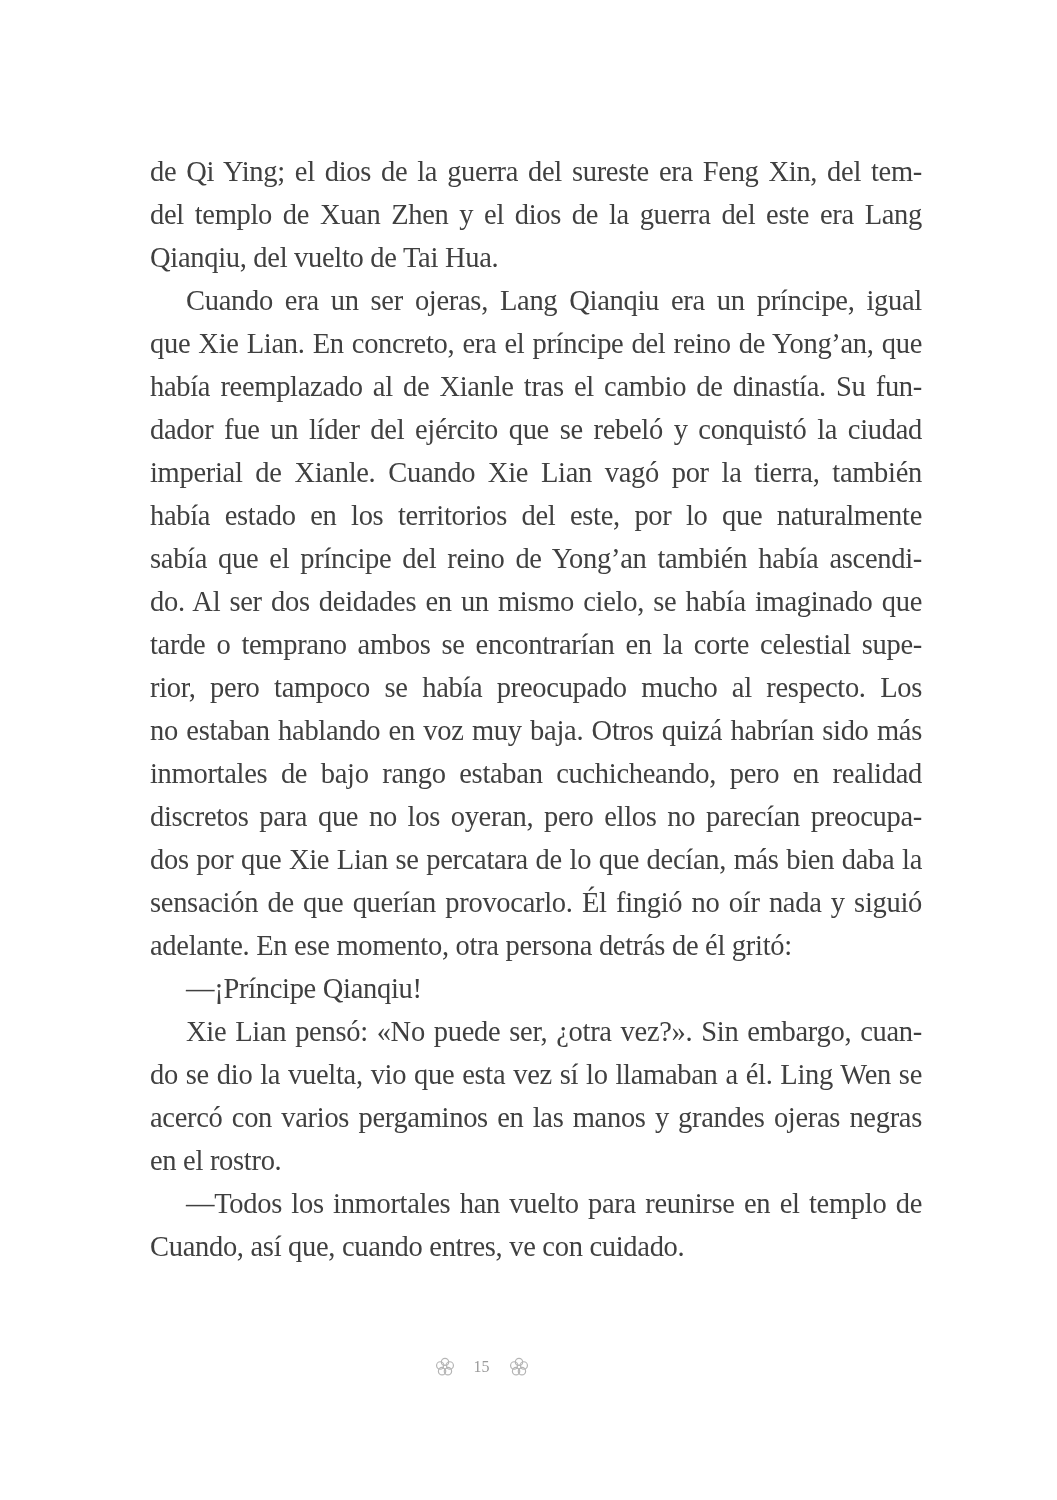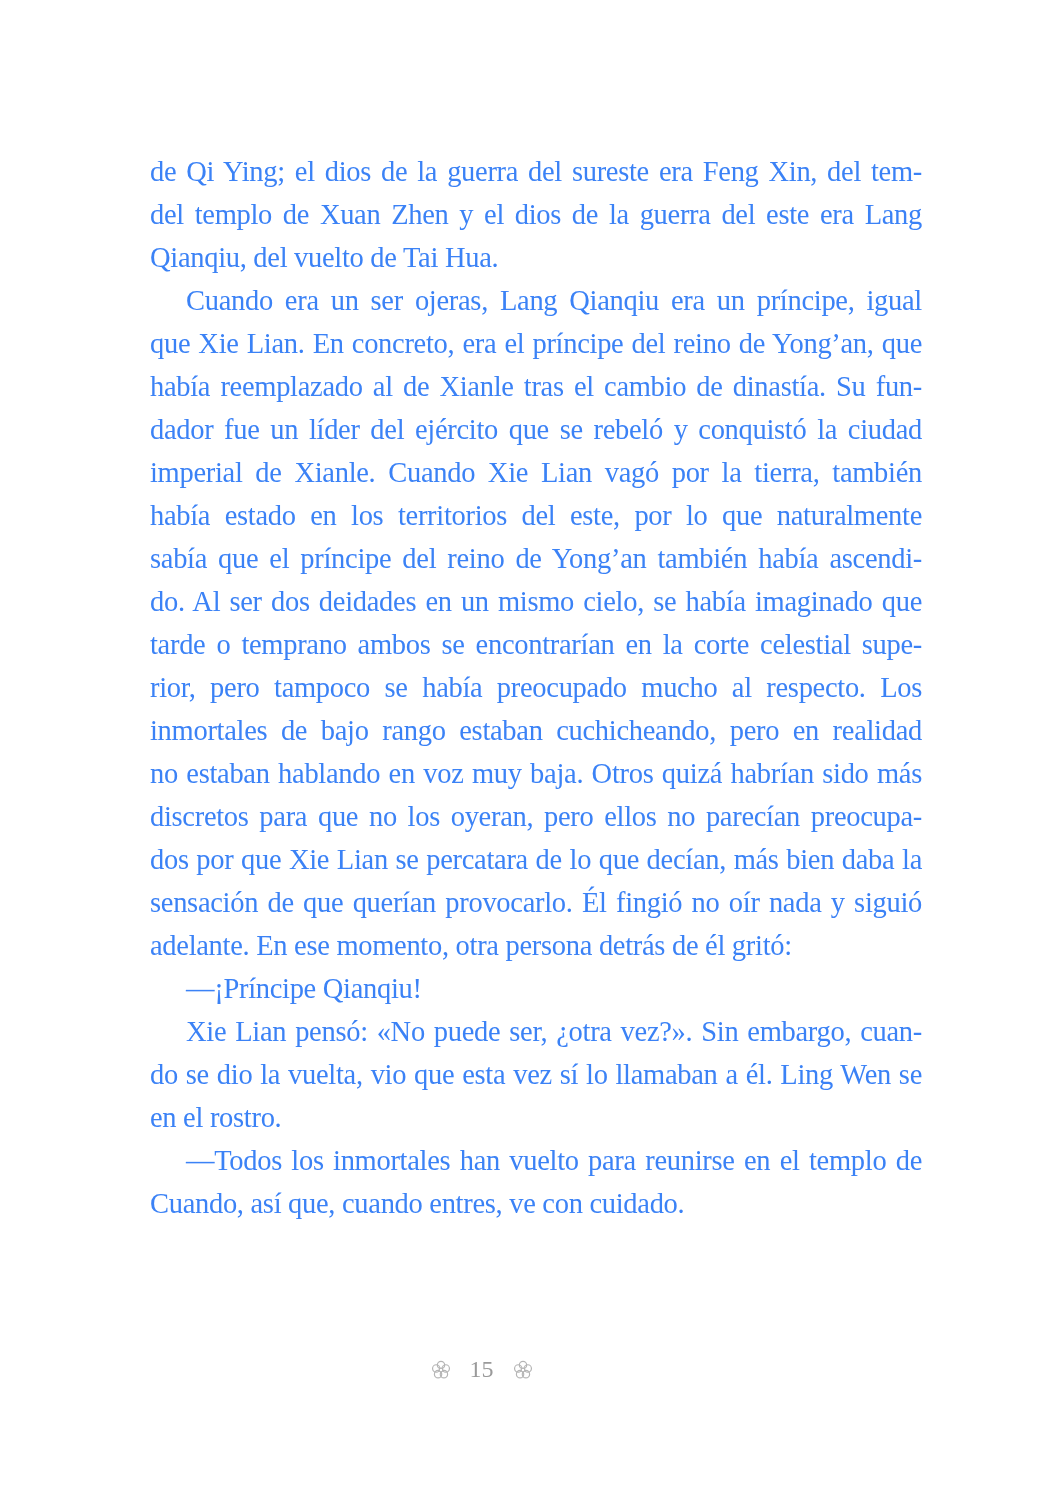--- a/index.html
+++ b/index.html
@@ -14,21 +14,21 @@
       overflow: hidden;
     }
     .page {
       position: absolute;
       left: 150px;
       top: 150px;
       width: 772px;
       font-family: "Liberation Serif", "DejaVu Serif", serif;
       font-size: 28.5px;
       line-height: 43px;
-      color: #3b82f6;
+      color: #404040;
       letter-spacing: -0.3px;
     }
     .line {
       display: block;
       white-space: nowrap;
       text-align: justify;
       text-align-last: justify;
       height: 43px;
     }
     .line.last {
@@ -40,21 +40,21 @@
     .footer {
       position: absolute;
       top: 1356px;
       left: 0;
       width: 963px;
       display: flex;
       justify-content: center;
       align-items: center;
       gap: 18px;
       font-family: "Liberation Serif", "DejaVu Serif", serif;
-      font-size: 24px;
+      font-size: 16px;
       color: #9a9a9a;
     }
     .flower {
       width: 22px;
       height: 22px;
       display: inline-block;
     }
   </style>
 </head>
 <body>
@@ -71,35 +71,36 @@
     <span class="line indent">Cuando era un ser ojeras, Lang Qianqiu era un príncipe, igual</span>
     <span class="line">que Xie Lian. En concreto, era el príncipe del reino de Yong’an, que</span>
     <span class="line">había reemplazado al de Xianle tras el cambio de dinastía. Su fun-</span>
     <span class="line">dador fue un líder del ejército que se rebeló y conquistó la ciudad</span>
     <span class="line">imperial de Xianle. Cuando Xie Lian vagó por la tierra, también</span>
     <span class="line">había estado en los territorios del este, por lo que naturalmente</span>
     <span class="line">sabía que el príncipe del reino de Yong’an también había ascendi-</span>
     <span class="line">do. Al ser dos deidades en un mismo cielo, se había imaginado que</span>
     <span class="line">tarde o temprano ambos se encontrarían en la corte celestial supe-</span>
     <span class="line">rior, pero tampoco se había preocupado mucho al respecto. Los</span>
+    <span class="line">no estaban hablando en voz muy baja. Otros quizá habrían sido más</span>
     <span class="line">inmortales de bajo rango estaban cuchicheando, pero en realidad</span>
-    <span class="line">no estaban hablando en voz muy baja. Otros quizá habrían sido más</span>
     <span class="line">discretos para que no los oyeran, pero ellos no parecían preocupa-</span>
     <span class="line">dos por que Xie Lian se percatara de lo que decían, más bien daba la</span>
     <span class="line">sensación de que querían provocarlo. Él fingió no oír nada y siguió</span>
     <span class="line last">adelante. En ese momento, otra persona detrás de él gritó:</span>
   </div>
 
   <div>
     <span class="line indent last">—¡Príncipe Qianqiu!</span>
   </div>
 
   <div>
     <span class="line indent">Xie Lian pensó: «No puede ser, ¿otra vez?». Sin embargo, cuan-</span>
     <span class="line">do se dio la vuelta, vio que esta vez sí lo llamaban a él. Ling Wen se</span>
+    <span class="line">acercó con varios pergaminos en las manos y grandes ojeras negras</span>
     <span class="line last">en el rostro.</span>
   </div>
 
   <div>
     <span class="line indent">—Todos los inmortales han vuelto para reunirse en el templo de</span>
     <span class="line last">Cuando, así que, cuando entres, ve con cuidado.</span>
   </div>
 </div>
 
 <div class="footer">

